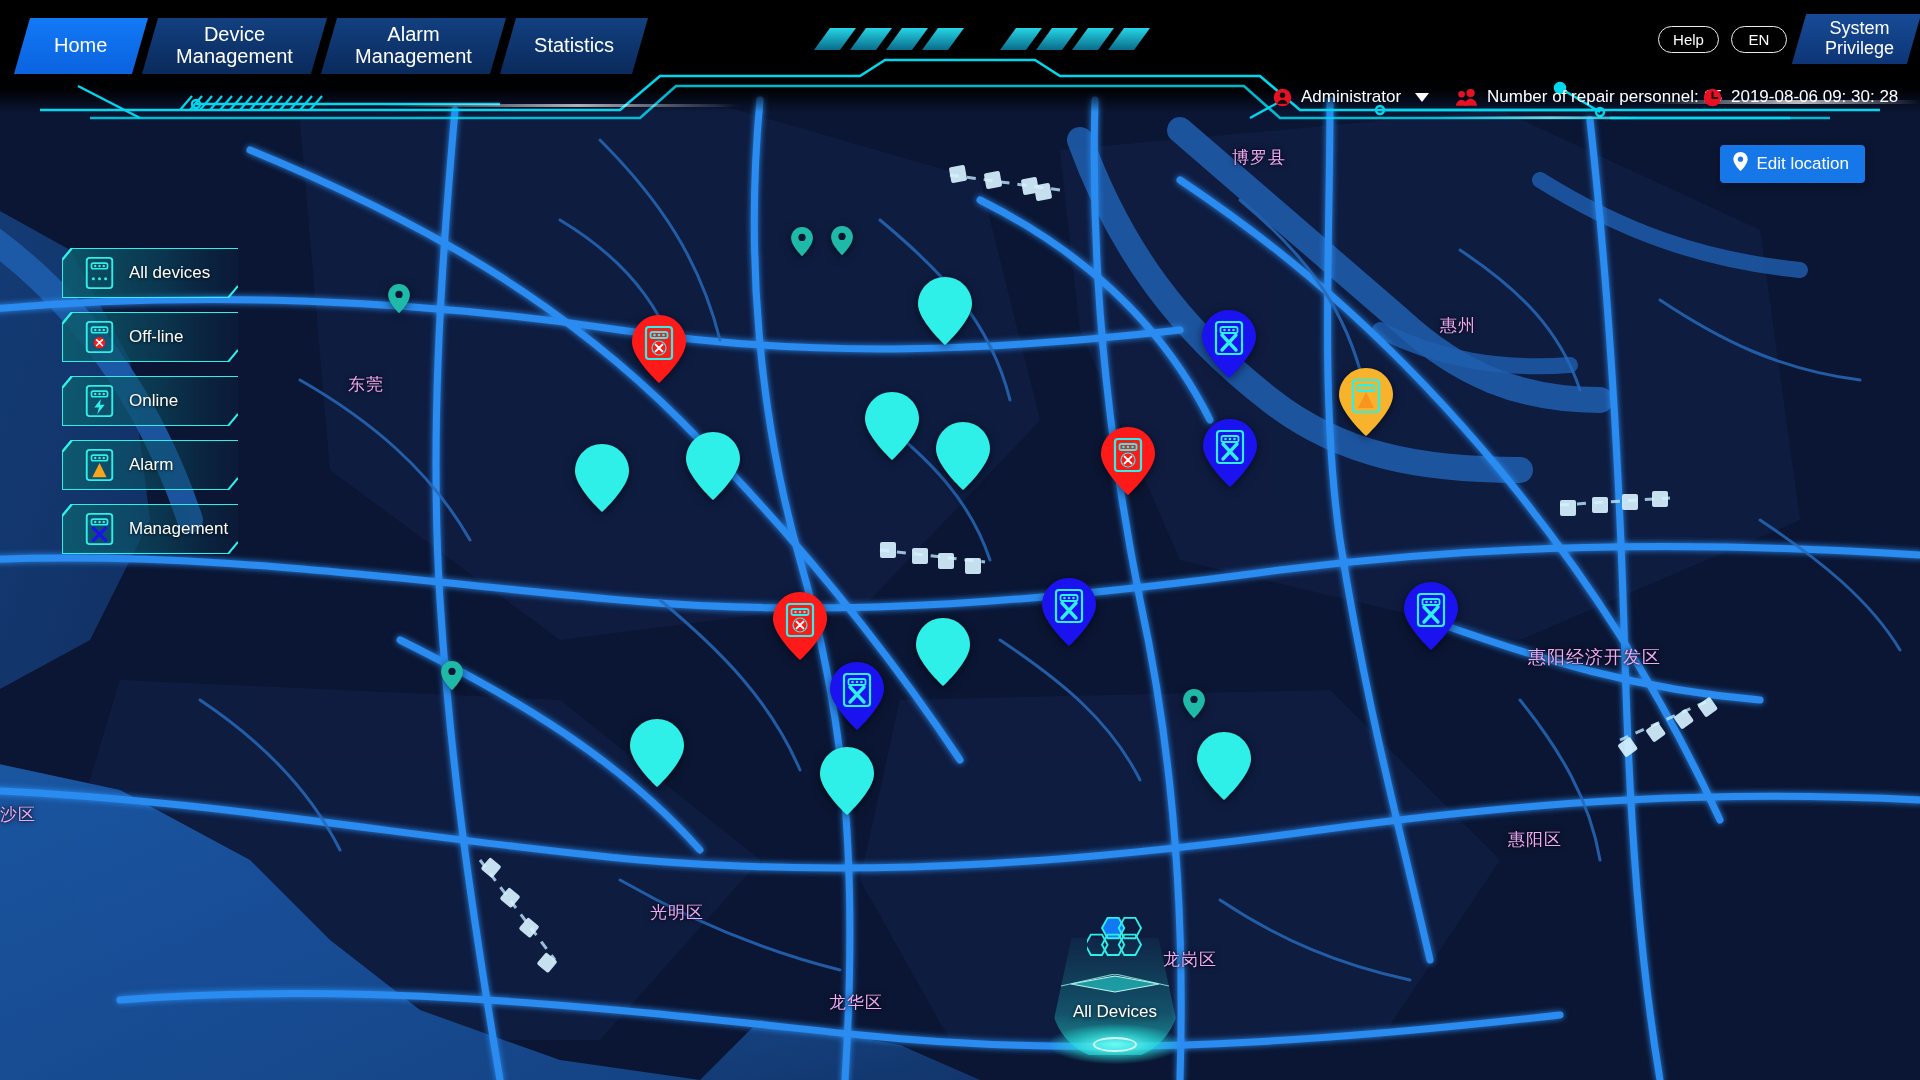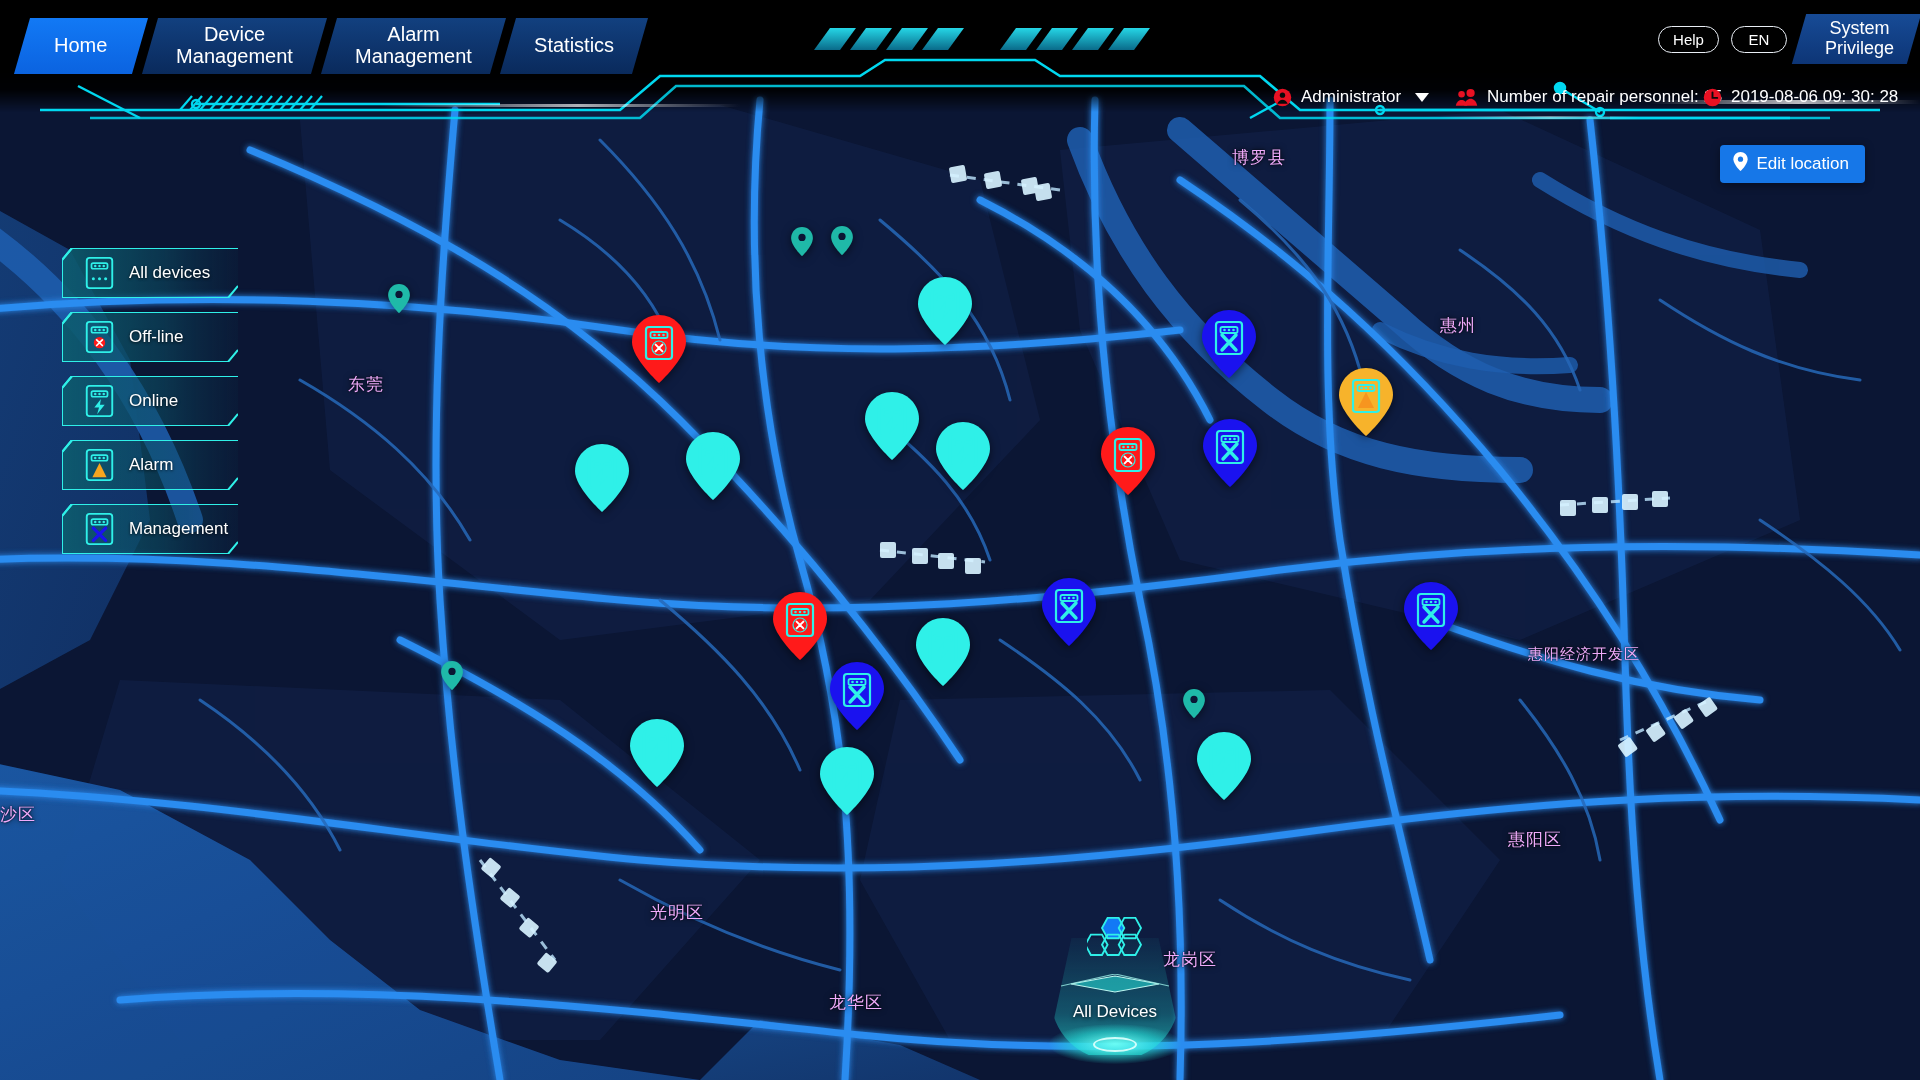--- a/index.html
+++ b/index.html
@@ -18,21 +18,21 @@
     background:#0b1634;
     z-index:1;
   }
   #map-svg { position:absolute; left:0; top:0; width:1920px; height:1080px; }
 
   .map-label {
     position:absolute; color:#f0abfc; font-size:17px; white-space:nowrap;
     text-shadow:0 0 6px rgba(0,0,0,.9), 0 0 2px rgba(0,0,0,1);
     letter-spacing:1px; z-index:6; pointer-events:none;
   }
-  .map-label.sm { font-size:15px; }
+  .map-label.sm { font-size:18px; }
 
   
   #header {
     position:absolute; left:0; top:0; width:1920px; height:120px; z-index:40;
     pointer-events:none;
   }
   #header-bg {
     position:absolute; left:0; top:0; width:1920px; height:112px;
     background:
       linear-gradient(180deg,#000 0%,#000 62%,rgba(0,0,0,.92) 80%,rgba(0,0,0,0) 100%);

